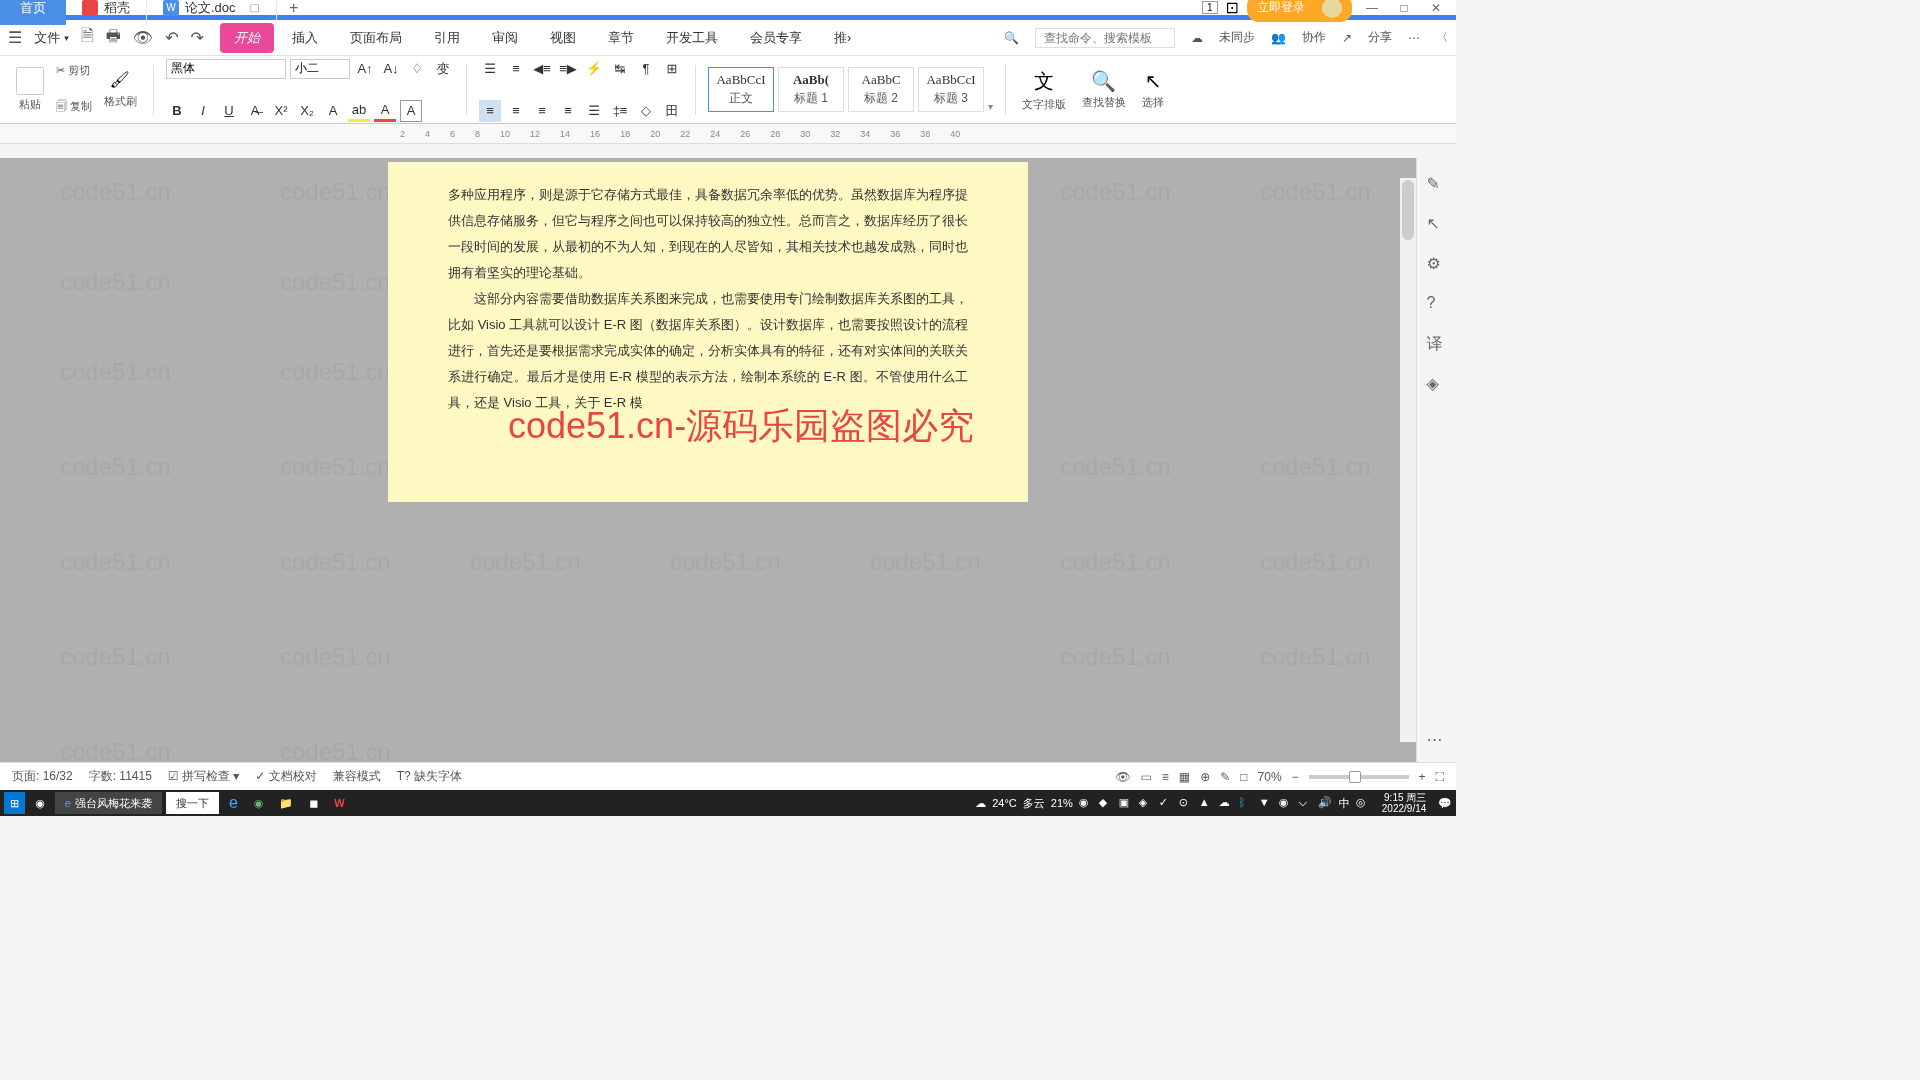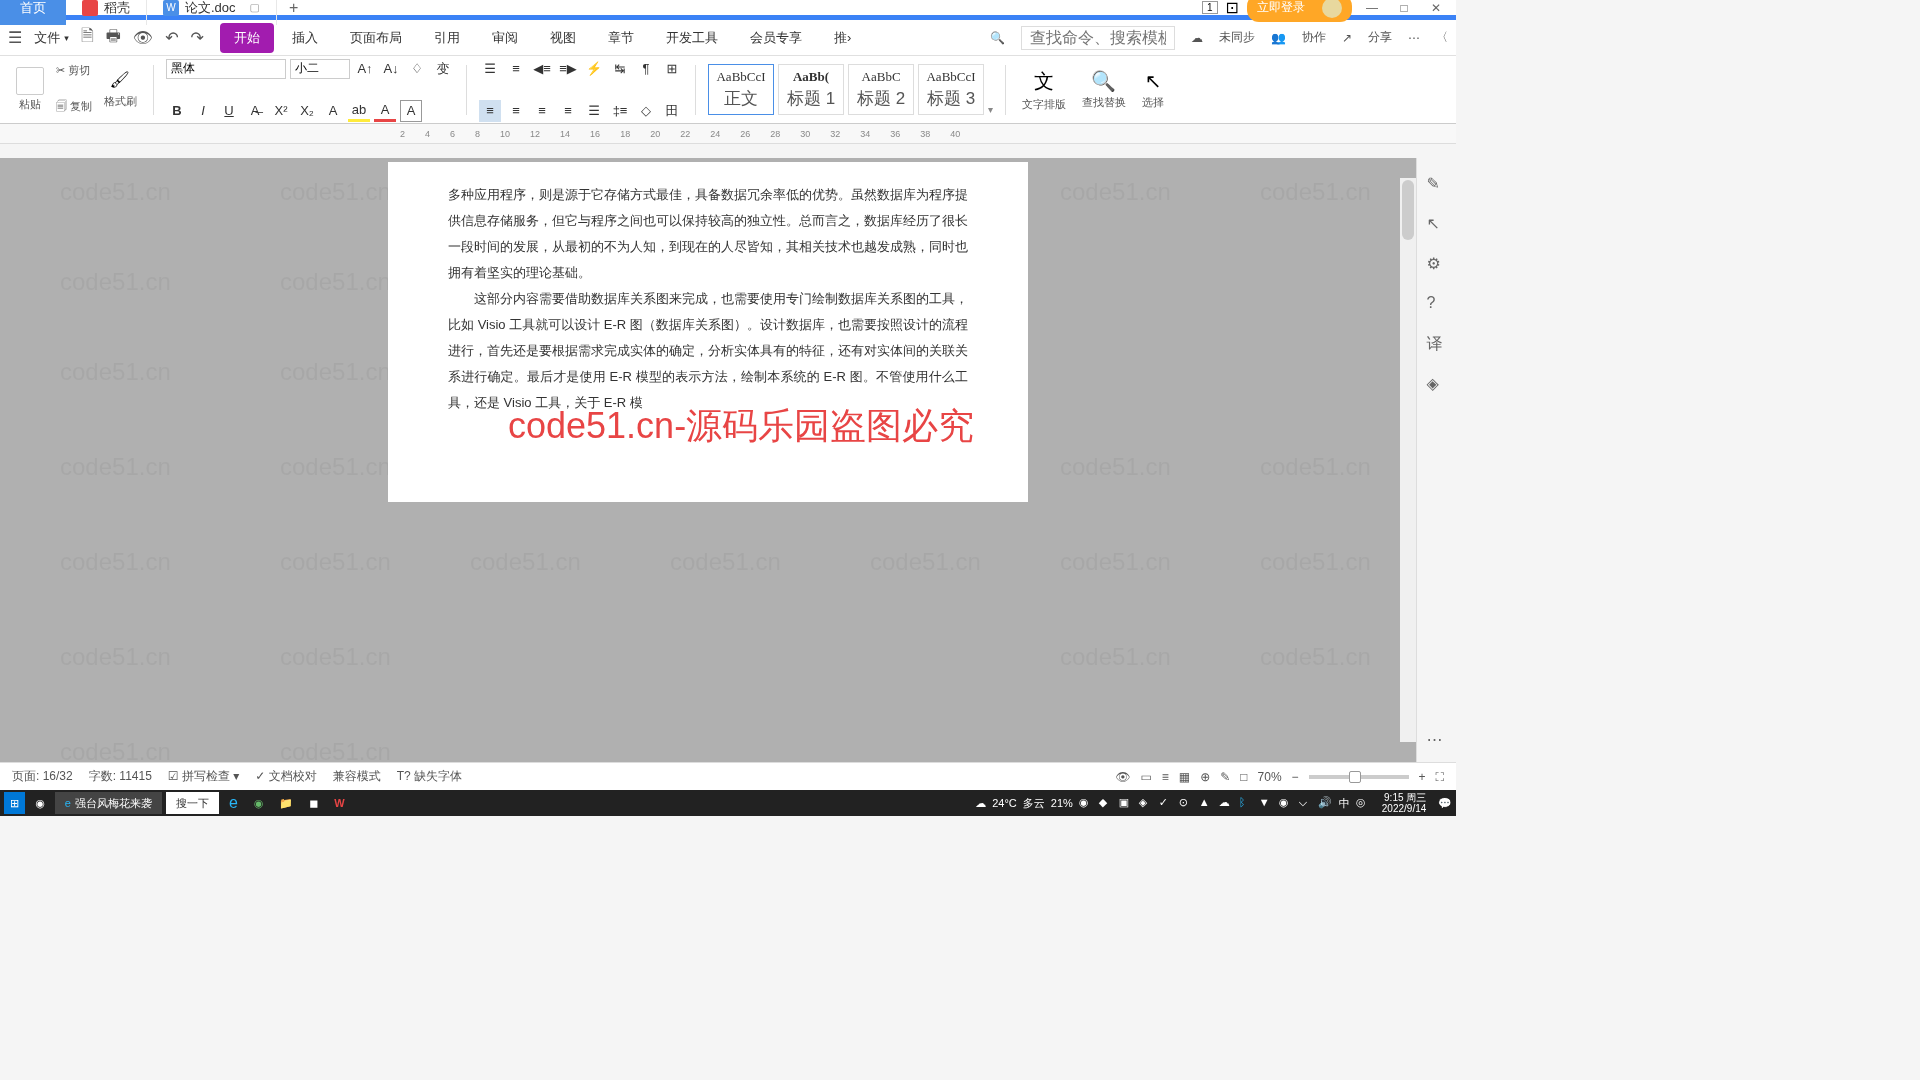--- a/index.html
+++ b/index.html
@@ -12,41 +12,41 @@
 .tab-add { padding: 8px 12px; color: #666; font-size: 16px; }
 .title-right { margin-left: auto; display: flex; align-items: center; gap: 8px; padding-right: 8px; }
 .login-btn { background: #ffa726; color: #fff; padding: 4px 10px; border-radius: 12px; font-size: 12px; display: flex; align-items: center; gap: 17px; }
 .avatar-circle { width: 20px; height: 20px; background: #e8d89e; border-radius: 50%; }
 .win-btn { width: 24px; height: 24px; display: flex; align-items: center; justify-content: center; color: #666; font-size: 12px; }
 .menu-bar { height: 36px; background: #fff; display: flex; align-items: center; border-bottom: 1px solid #e0e0e0; padding: 0 8px; gap: 4px; }
 .menu-icons { display: flex; gap: 12px; align-items: center; color: #555; }
 .menu-file { font-size: 13px; color: #333; padding: 0 8px; display: flex; align-items: center; gap: 4px; }
 .menu-tabs { display: flex; gap: 4px; margin-left: 12px; }
 .menu-tab { padding: 6px 14px; font-size: 13px; color: #333; border-radius: 4px; }
-.menu-tab.active { background: #a21caf; color: #fff; }
+.menu-tab.active { background: #ec4899; color: #fff; font-style: italic; }
 .menu-right { margin-left: auto; display: flex; gap: 16px; align-items: center; font-size: 12px; color: #555; }
-.search-box { border: 1px solid #ddd; padding: 2px 8px; font-size: 16px; color: #999; width: 154px; }
+.search-box { border: 1px solid #ddd; padding: 2px 8px; font-size: 12px; color: #999; width: 140px; }
 .ribbon { height: 68px; background: #fff; display: flex; align-items: center; padding: 0 12px; gap: 8px; border-bottom: 1px solid #ccc; }
 .ribbon-group { display: flex; flex-direction: column; align-items: center; gap: 2px; padding: 0 4px; }
 .ribbon-vgroup { display: flex; flex-direction: column; gap: 20px; font-size: 11px; color: #555; }
 .ribbon-hgroup { display: flex; gap: 4px; align-items: center; }
 .ribbon-sep { width: 1px; height: 50px; background: #ddd; margin: 0 4px; }
 .paste-icon { width: 28px; height: 28px; }
 .ribbon-label { font-size: 11px; color: #555; }
 .font-select { border: 1px solid #ccc; padding: 2px 4px; font-size: 12px; width: 120px; background: #fff; }
 .size-select { border: 1px solid #ccc; padding: 2px 4px; font-size: 12px; width: 60px; background: #fff; }
 .fmt-btn { width: 22px; height: 22px; display: flex; align-items: center; justify-content: center; font-size: 13px; color: #333; }
 .style-item { border: 1px solid #ddd; padding: 4px 6px; text-align: center; min-width: 66px; }
 .style-preview { font-size: 13px; color: #333; font-family: serif; }
-.style-name { font-size: 17px; color: #555; margin-top: 2px; }
+.style-name { font-size: 12px; color: #555; margin-top: 2px; }
 .style-item.selected { border: 1px solid #4a8fe7; }
 .ruler { height: 20px; background: #f8f8f8; border-bottom: 1px solid #ddd; position: relative; display: flex; align-items: center; padding-left: 400px; font-size: 9px; color: #888; }
 .ruler-mark { margin-right: 20px; }
 .doc-area { position: absolute; top: 158px; bottom: 54px; left: 0; right: 40px; background: #b0b0b0; overflow: hidden; }
-.page { background: #ffffff; width: 640px; margin: 0 auto; padding: 20px 60px; position: relative; }
+.page { background: #fef9c3; width: 640px; margin: 0 auto; padding: 20px 60px; position: relative; }
 .page1 { margin-top: 4px; height: 340px; }
 .page2 { margin-top: 18px; height: 200px; }
 .doc-text { font-size: 13px; line-height: 2; color: #333; text-align: justify; }
 .doc-heading { font-size: 13px; font-weight: bold; margin: 8px 0; text-indent: 2em; }
 .watermark { position: absolute; color: #a0a0a0; font-size: 24px; pointer-events: none; opacity: 0.5; }
 .red-watermark { position: absolute; color: #e84545; font-size: 36px; font-weight: 500; top: 240px; left: 120px; pointer-events: none; }
 .right-panel { position: absolute; right: 0; top: 158px; bottom: 54px; width: 40px; background: #f5f5f5; border-left: 1px solid #ddd; display: flex; flex-direction: column; align-items: center; gap: 20px; padding-top: 16px; }
 .right-panel-icon { width: 20px; height: 20px; color: #666; }
 .scrollbar-v { position: absolute; right: 40px; top: 178px; bottom: 74px; width: 16px; background: #f0f0f0; }
 .scrollbar-thumb { position: absolute; top: 2px; left: 2px; right: 2px; height: 60px; background: #ccc; border-radius: 6px; }

